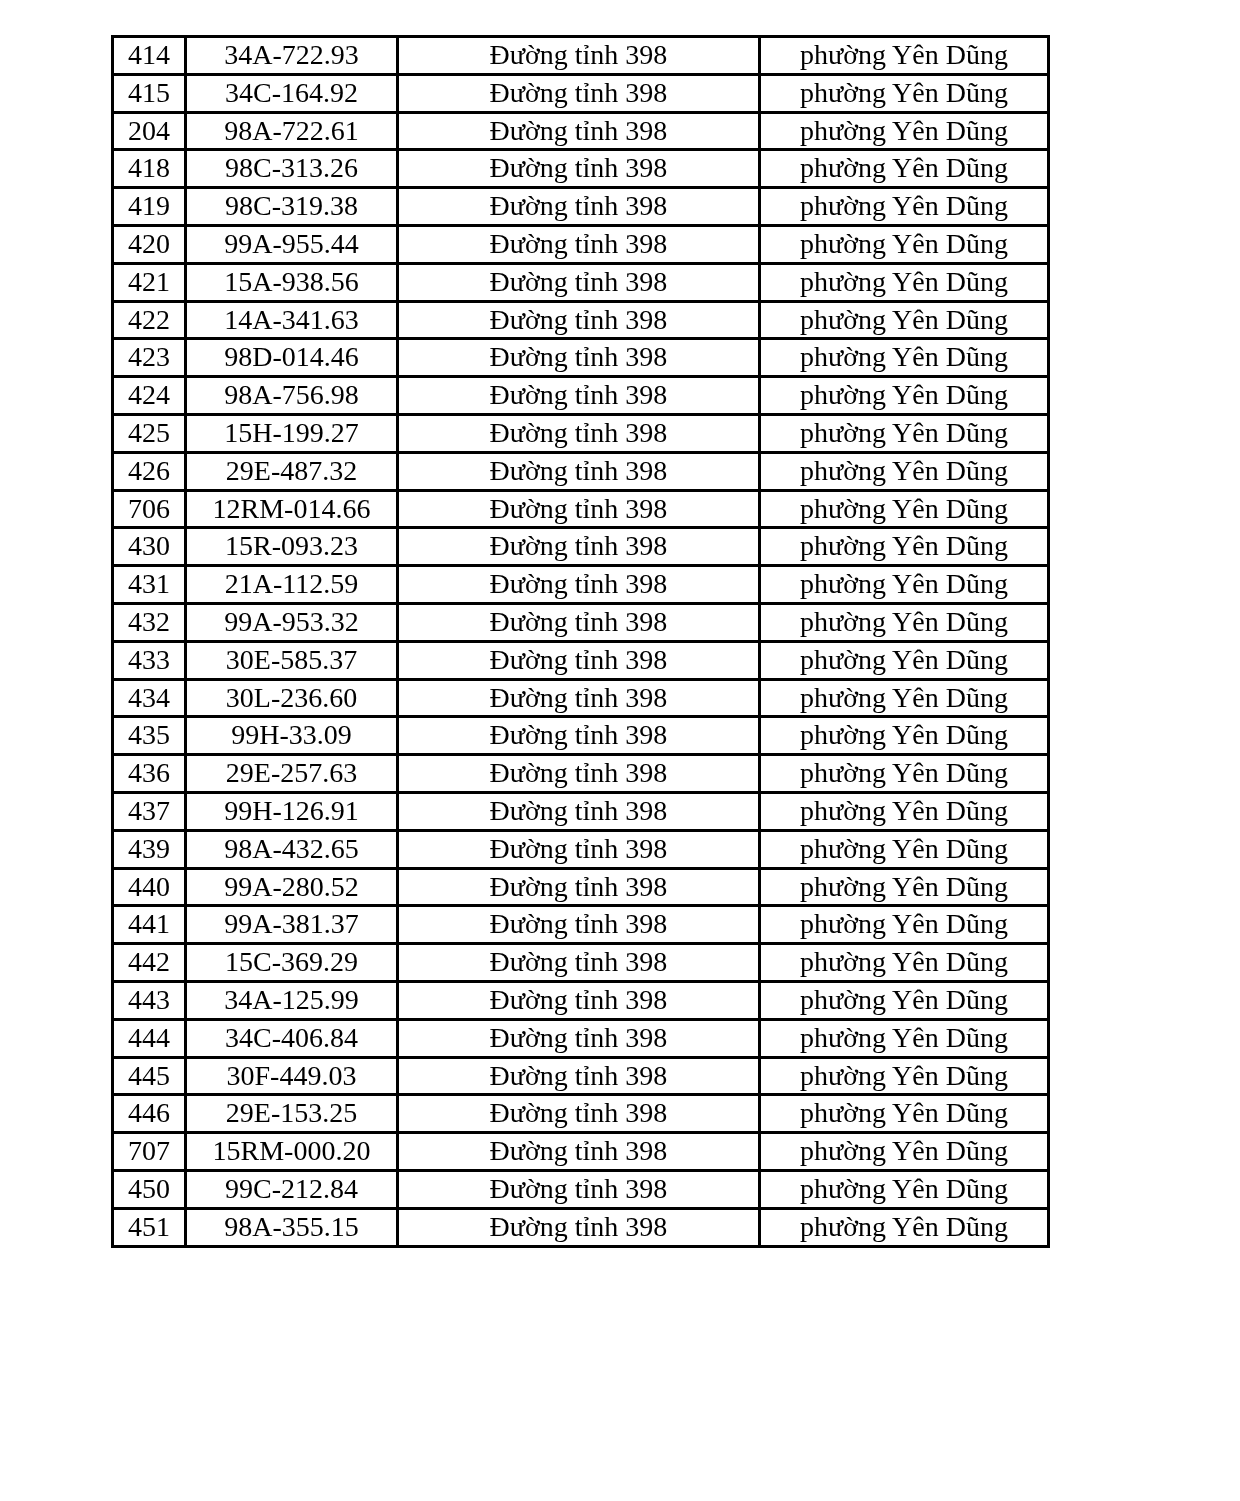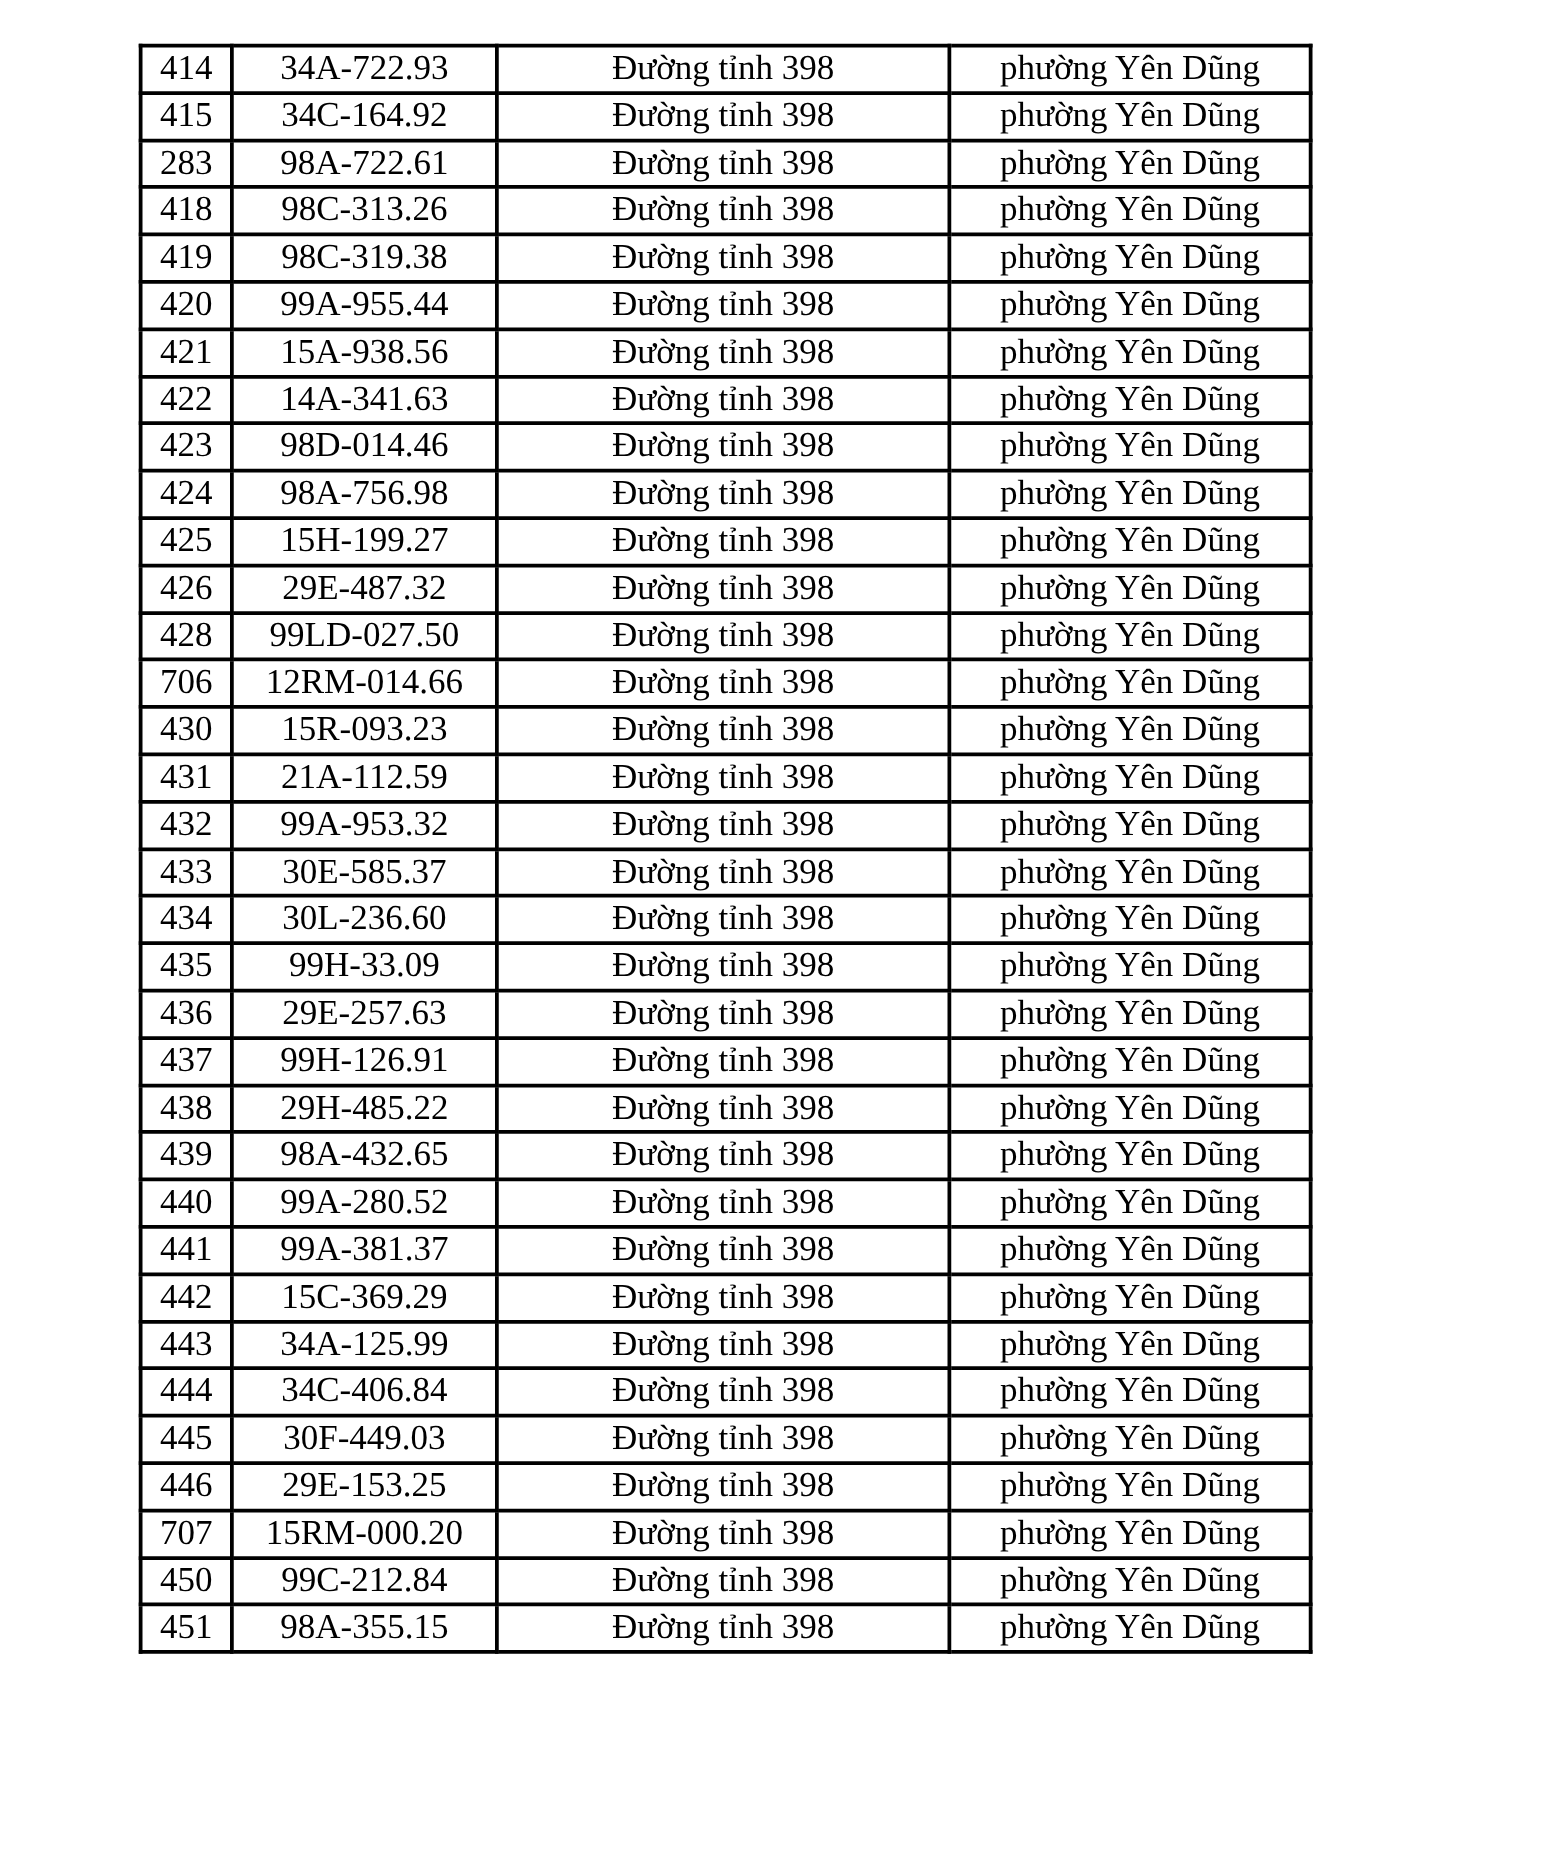--- a/index.html
+++ b/index.html
@@ -60,21 +60,21 @@
     <td>Đường tỉnh 398</td>
     <td>phường Yên Dũng</td>
   </tr>
         <tr>
     <td>415</td>
     <td>34C-164.92</td>
     <td>Đường tỉnh 398</td>
     <td>phường Yên Dũng</td>
   </tr>
         <tr>
-    <td>283</td>
+    <td>204</td>
     <td>98A-722.61</td>
     <td>Đường tỉnh 398</td>
     <td>phường Yên Dũng</td>
   </tr>
         <tr>
     <td>418</td>
     <td>98C-313.26</td>
     <td>Đường tỉnh 398</td>
     <td>phường Yên Dũng</td>
   </tr>
@@ -120,26 +120,20 @@
     <td>Đường tỉnh 398</td>
     <td>phường Yên Dũng</td>
   </tr>
         <tr>
     <td>426</td>
     <td>29E-487.32</td>
     <td>Đường tỉnh 398</td>
     <td>phường Yên Dũng</td>
   </tr>
         <tr>
-    <td>428</td>
-    <td>99LD-027.50</td>
-    <td>Đường tỉnh 398</td>
-    <td>phường Yên Dũng</td>
-  </tr>
-        <tr>
     <td>706</td>
     <td>12RM-014.66</td>
     <td>Đường tỉnh 398</td>
     <td>phường Yên Dũng</td>
   </tr>
         <tr>
     <td>430</td>
     <td>15R-093.23</td>
     <td>Đường tỉnh 398</td>
     <td>phường Yên Dũng</td>
@@ -176,26 +170,20 @@
   </tr>
         <tr>
     <td>436</td>
     <td>29E-257.63</td>
     <td>Đường tỉnh 398</td>
     <td>phường Yên Dũng</td>
   </tr>
         <tr>
     <td>437</td>
     <td>99H-126.91</td>
-    <td>Đường tỉnh 398</td>
-    <td>phường Yên Dũng</td>
-  </tr>
-        <tr>
-    <td>438</td>
-    <td>29H-485.22</td>
     <td>Đường tỉnh 398</td>
     <td>phường Yên Dũng</td>
   </tr>
         <tr>
     <td>439</td>
     <td>98A-432.65</td>
     <td>Đường tỉnh 398</td>
     <td>phường Yên Dũng</td>
   </tr>
         <tr>

